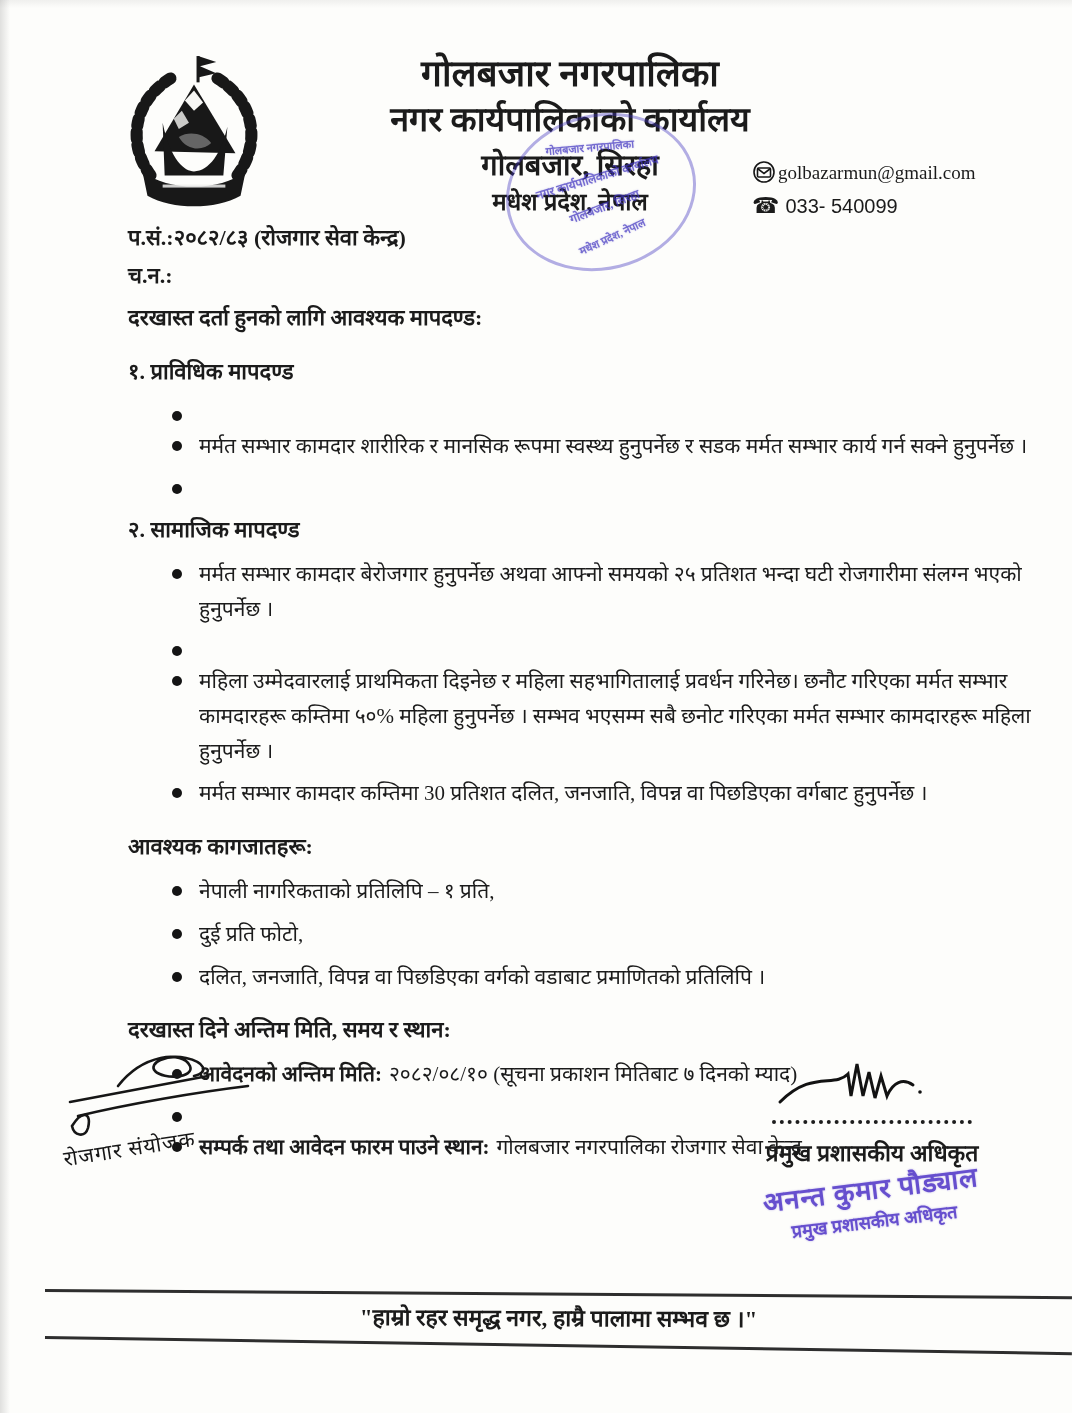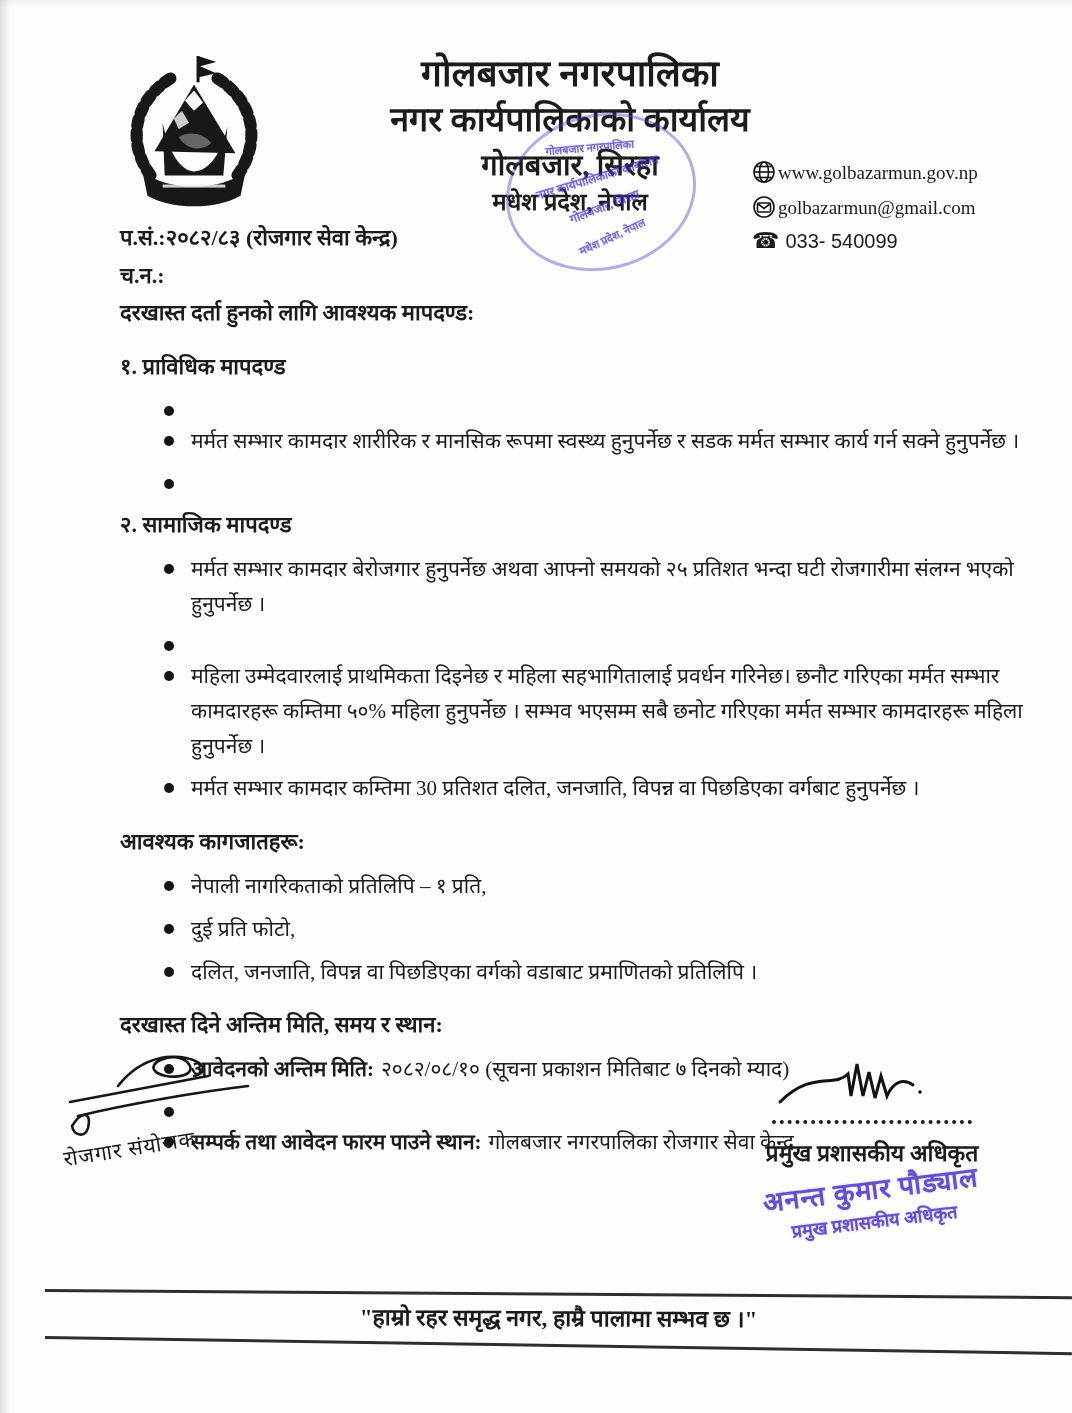--- a/index.html
+++ b/index.html
@@ -35,24 +35,24 @@
   .rs3{top:84px;font-size:12px;transform:rotate(-7deg);}
   .rs4{top:116px;font-size:11px;transform:rotate(-11deg);}
 
   .contact{position:absolute;left:752px;top:160px;width:300px;font-size:19px;line-height:1.0;}
   .contact .row{display:flex;align-items:center;margin-bottom:11px;}
   .contact .cicon{flex:0 0 24px;height:24px;margin-right:2px;}
   .contact .phone-row{font-family:"Liberation Sans","DejaVu Sans",sans-serif;font-size:20px;}
   .contact .phone-glyph{font-size:22px;margin-right:6px;}
 
   
-  .content{position:absolute;left:120px;top:220px;width:916px;font-size:21px;line-height:1.65;}
+  .content{position:absolute;left:128px;top:220px;width:916px;font-size:21px;line-height:1.65;}
   .ref,.chno{font-size:22px;font-weight:bold;}
   .chno{margin-top:2px;}
-  .intro{font-size:22px;font-weight:bold;}
+  .intro{font-size:22px;font-weight:bold;margin-top:5px;}
   .sec-head{font-size:22px;font-weight:bold;margin-top:18px;}
   ul.bullets{list-style:none;margin:9px 0 2px 0;padding:0 0 0 44px;}
   ul.bullets li{display:flex;margin-bottom:8px;}
   .dot{flex:0 0 10px;width:10px;height:10px;border-radius:50%;background:#141414;margin:12px 17px 0 0;}
   .btext b{margin-right:7px;}
 
   
   .sig-left{position:absolute;left:58px;top:1046px;width:240px;}
   .sig-left .caption{display:block;transform:rotate(-9deg);font-size:21px;margin:-14px 0 0 4px;
     letter-spacing:1px;color:#161616;}
@@ -108,32 +108,20 @@
   <div class="sline rs2">नगर कार्यपालिकाको कार्यालय</div>
   <div class="sline rs3">गोलबजार, सिरहा</div>
   <div class="sline rs4">मधेश प्रदेश, नेपाल</div>
 </div>
 
 <div class="contact">
   <div class="row">
     <span class="cicon">
       <svg viewBox="0 0 24 24" width="24" height="24" fill="none" stroke="#161616" stroke-width="1.6">
         <circle cx="12" cy="12" r="10"></circle>
-          <ellipse cx="12" cy="12" rx="4.5" ry="10"></ellipse>
-        <line x1="2" y1="12" x2="22" y2="12"></line>
-          <line x1="3.5" y1="6.5" x2="20.5" y2="6.5"></line>
-        <line x1="3.5" y1="17.5" x2="20.5" y2="17.5"></line>
-      </svg>
-    </span>
-    <span>www.golbazarmun.gov.np</span>
-  </div>
-  <div class="row">
-    <span class="cicon">
-      <svg viewBox="0 0 24 24" width="24" height="24" fill="none" stroke="#161616" stroke-width="1.6">
-        <circle cx="12" cy="12" r="10"></circle>
           <rect x="5.5" y="8" width="13" height="9" rx="1"></rect>
         <polyline points="5.5,8.5 12,13.5 18.5,8.5"></polyline>
       </svg>
     </span>
     <span>golbazarmun@gmail.com</span>
   </div>
   <div class="row phone-row">
     <span class="phone-glyph">☎</span>
     <span>033- 540099</span>
   </div>

